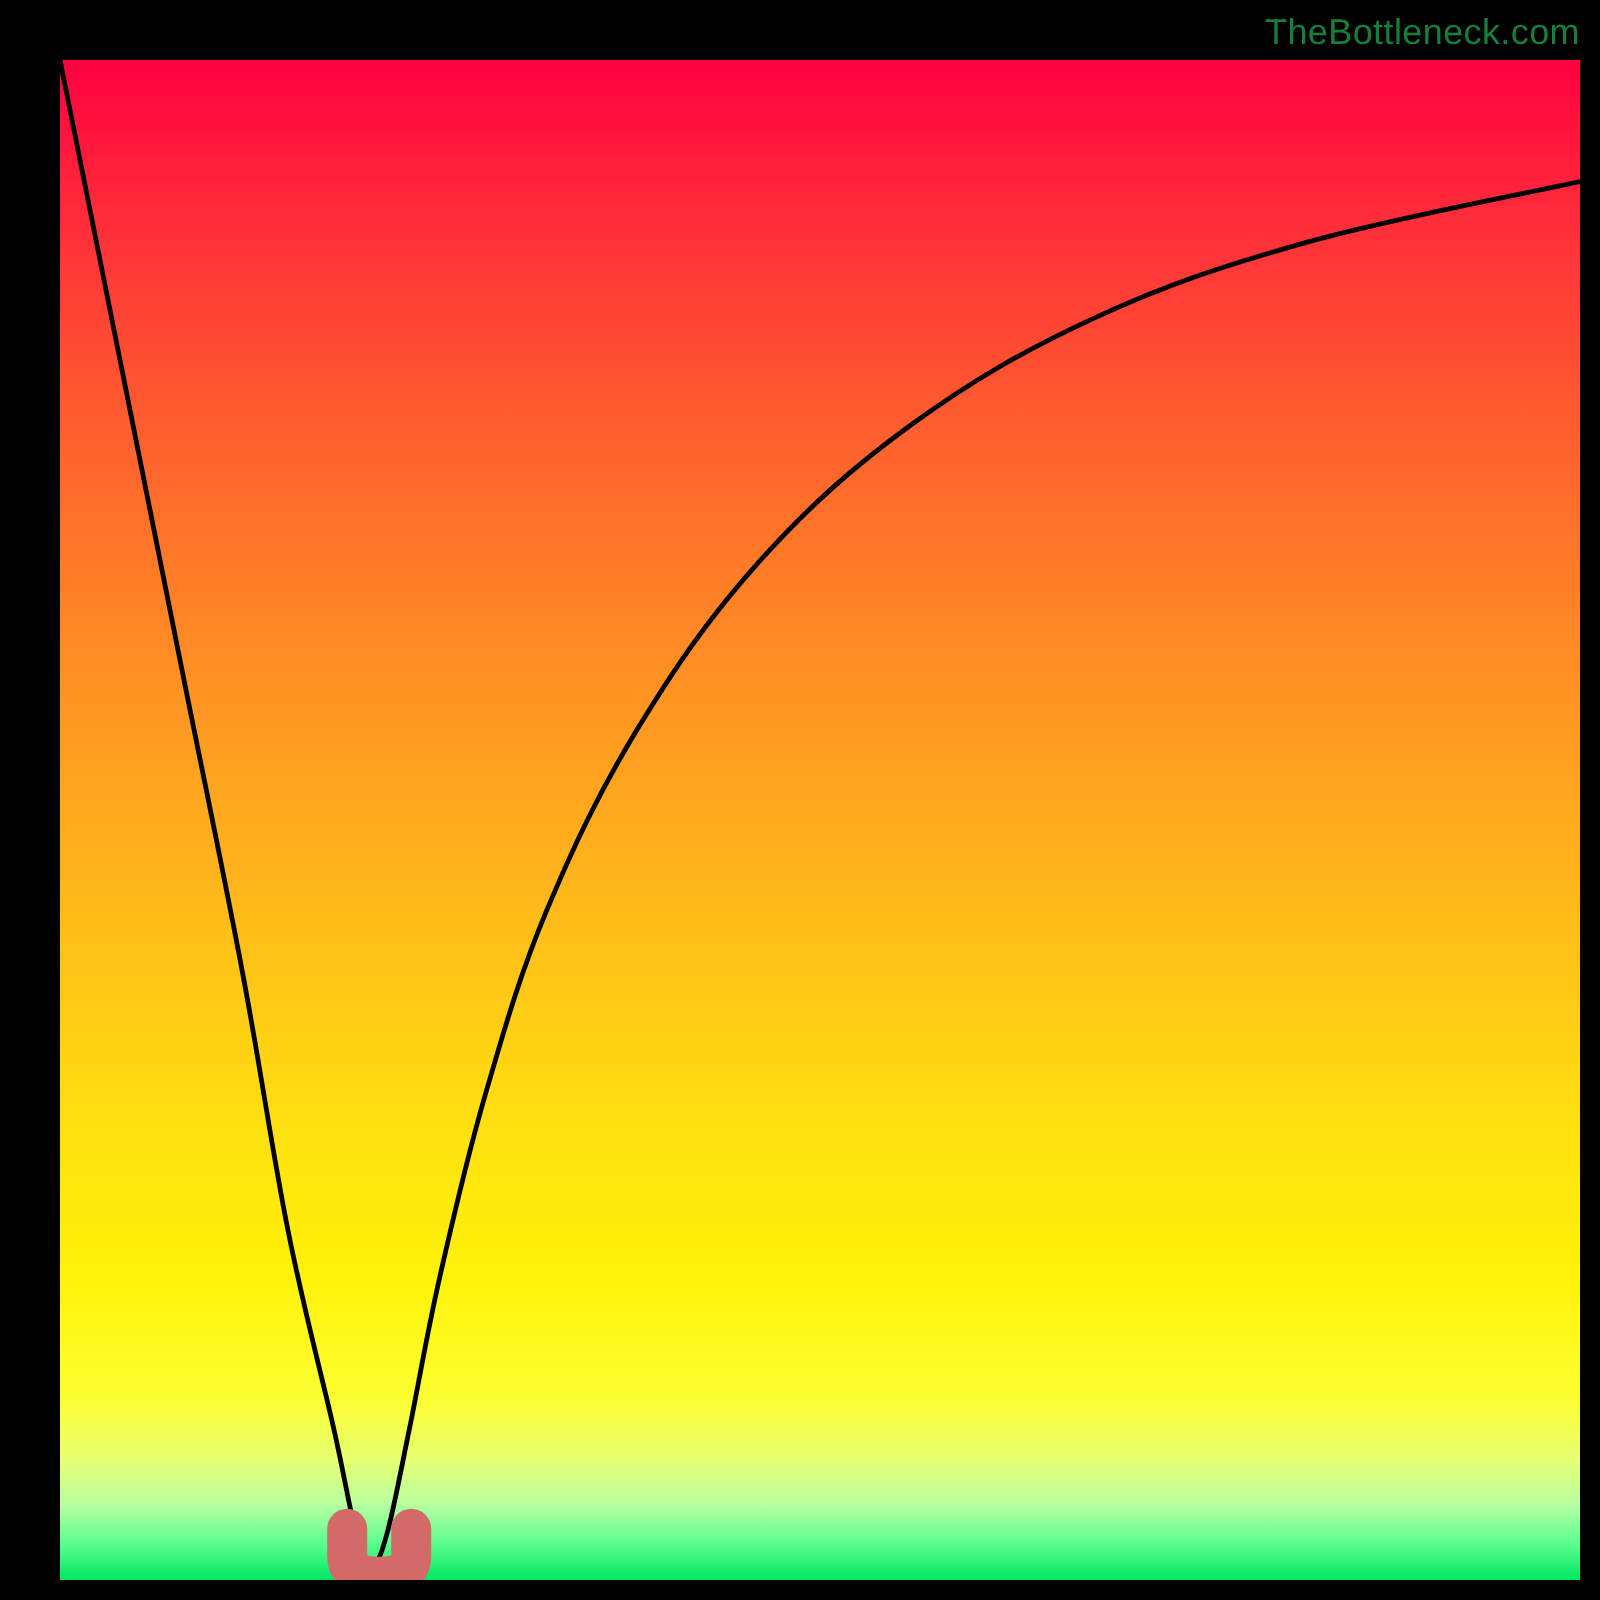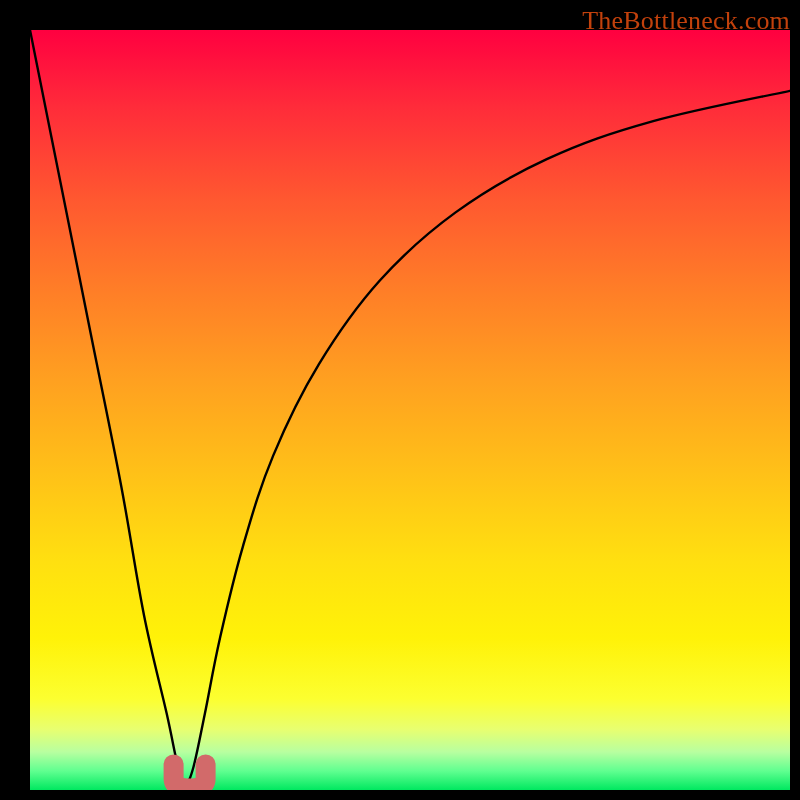--- a/index.html
+++ b/index.html
@@ -38,26 +38,25 @@
       #e8ff70 92%,
       #b8ffa0 95%,
       #60ff90 97.5%,
       #00e860 100%
     );
   }
   .watermark {
     position: absolute;
     top: 6px;
     right: 10px;
-    color: #c2410c;
-    font-size: 26px;
+    color: #15803d;
+    font-size: 18px;
     letter-spacing: 0.2px;
     z-index: 5;
     user-select: none;
-    font-family: Liberation Serif, serif;
   }
   svg.curve {
     position: absolute;
     left: 0;
     top: 0;
     width: 760px;
     height: 760px;
   }
 </style>
 </head>

